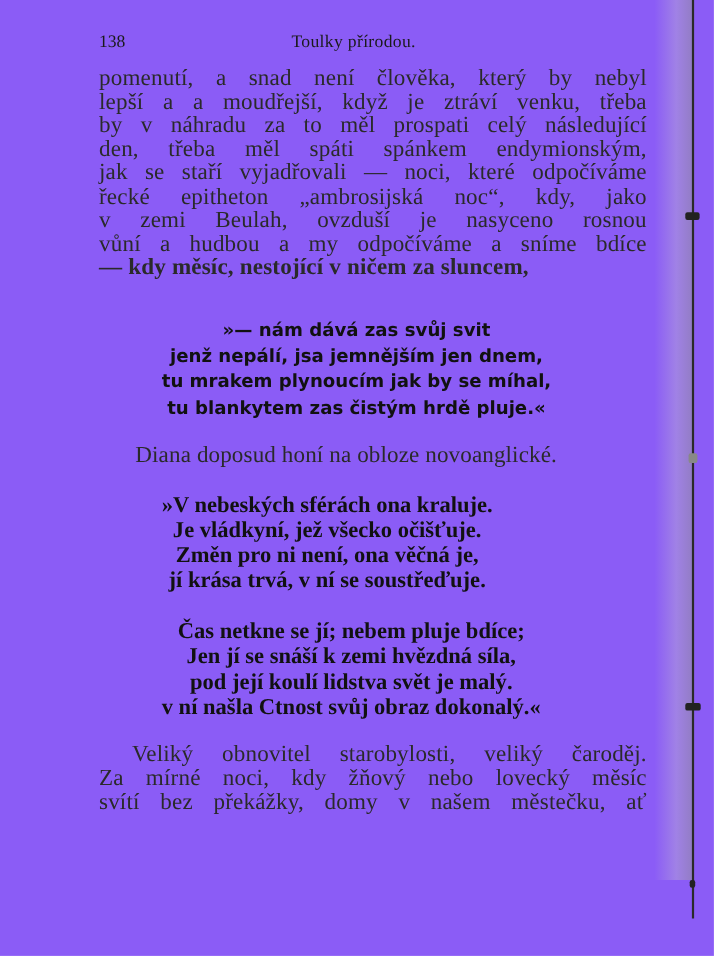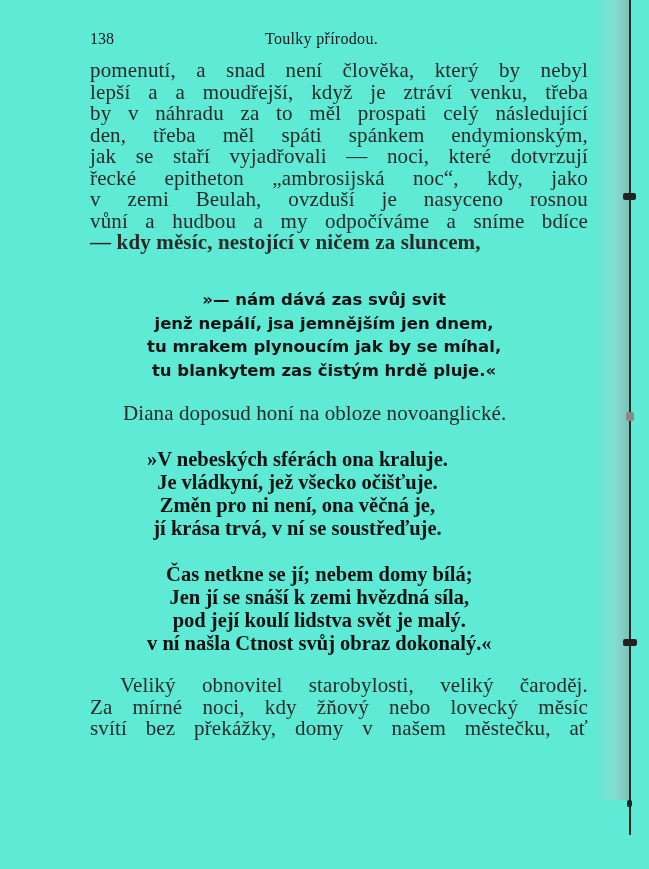--- a/index.html
+++ b/index.html
@@ -12,21 +12,21 @@
       height: 869px;
       position: relative;
       overflow: hidden;
       font-family: "Liberation Serif", "DejaVu Serif", serif;
       color: #1a1a1a;
     }
     .page {
       position: absolute;
       left: 0; top: 0;
       width: 649px; height: 869px;
-      background: #5eead4;
+      background: #8b5cf6;
     }
     
     .gutter-shadow {
       position: absolute;
       left: 595px;
       top: 0;
       width: 36px;
       height: 800px;
       background: linear-gradient(to right, rgba(255,255,255,0) 0%, rgba(200,200,200,0.35) 55%, rgba(150,150,150,0.55) 100%);
     }
@@ -128,21 +128,21 @@
   <div class="header">
     <span class="page-number">138</span>
     <span class="running-title">Toulky přírodou.</span>
   </div>
 
   <div class="prose prose-1">
     <span class="line">pomenutí, a snad není člověka, který by nebyl</span>
     <span class="line">lepší a a moudřejší, když je ztráví venku, třeba</span>
     <span class="line">by v náhradu za to měl prospati celý následující</span>
     <span class="line">den, třeba měl spáti spánkem endymionským,</span>
-    <span class="line">jak se staří vyjadřovali — noci, které dotvrzují</span>
+    <span class="line">jak se staří vyjadřovali — noci, které odpočíváme</span>
     <span class="line">řecké epitheton „ambrosijská noc“, kdy, jako</span>
     <span class="line">v zemi Beulah, ovzduší je nasyceno rosnou</span>
     <span class="line">vůní a hudbou a my odpočíváme a sníme bdíce</span>
     <span class="line last">— kdy měsíc, nestojící v ničem za sluncem,</span>
   </div>
 
   <div class="poem poem-1">
     <span class="line">»— nám dává zas svůj svit</span>
     <span class="line">jenž nepálí, jsa jemnějším jen dnem,</span>
     <span class="line">tu mrakem plynoucím jak by se míhal,</span>
@@ -152,21 +152,21 @@
   <div class="standalone">Diana doposud honí na obloze novoanglické.</div>
 
   <div class="poem poem-2">
     <span class="line">»V nebeských sférách ona kraluje.</span>
     <span class="line">Je vládkyní, jež všecko očišťuje.</span>
     <span class="line">Změn pro ni není, ona věčná je,</span>
     <span class="line">jí krása trvá, v ní se soustřeďuje.</span>
   </div>
 
   <div class="poem poem-3">
-    <span class="line">Čas netkne se jí; nebem domy bílá;</span>
+    <span class="line">Čas netkne se jí; nebem pluje bdíce;</span>
     <span class="line">Jen jí se snáší k zemi hvězdná síla,</span>
     <span class="line">pod její koulí lidstva svět je malý.</span>
     <span class="line">v ní našla Ctnost svůj obraz dokonalý.«</span>
   </div>
 
   <div class="prose prose-2">
     <span class="line indent">Veliký obnovitel starobylosti, veliký čaroděj.</span>
     <span class="line">Za mírné noci, kdy žňový nebo lovecký měsíc</span>
     <span class="line">svítí bez překážky, domy v našem městečku, ať</span>
   </div>

